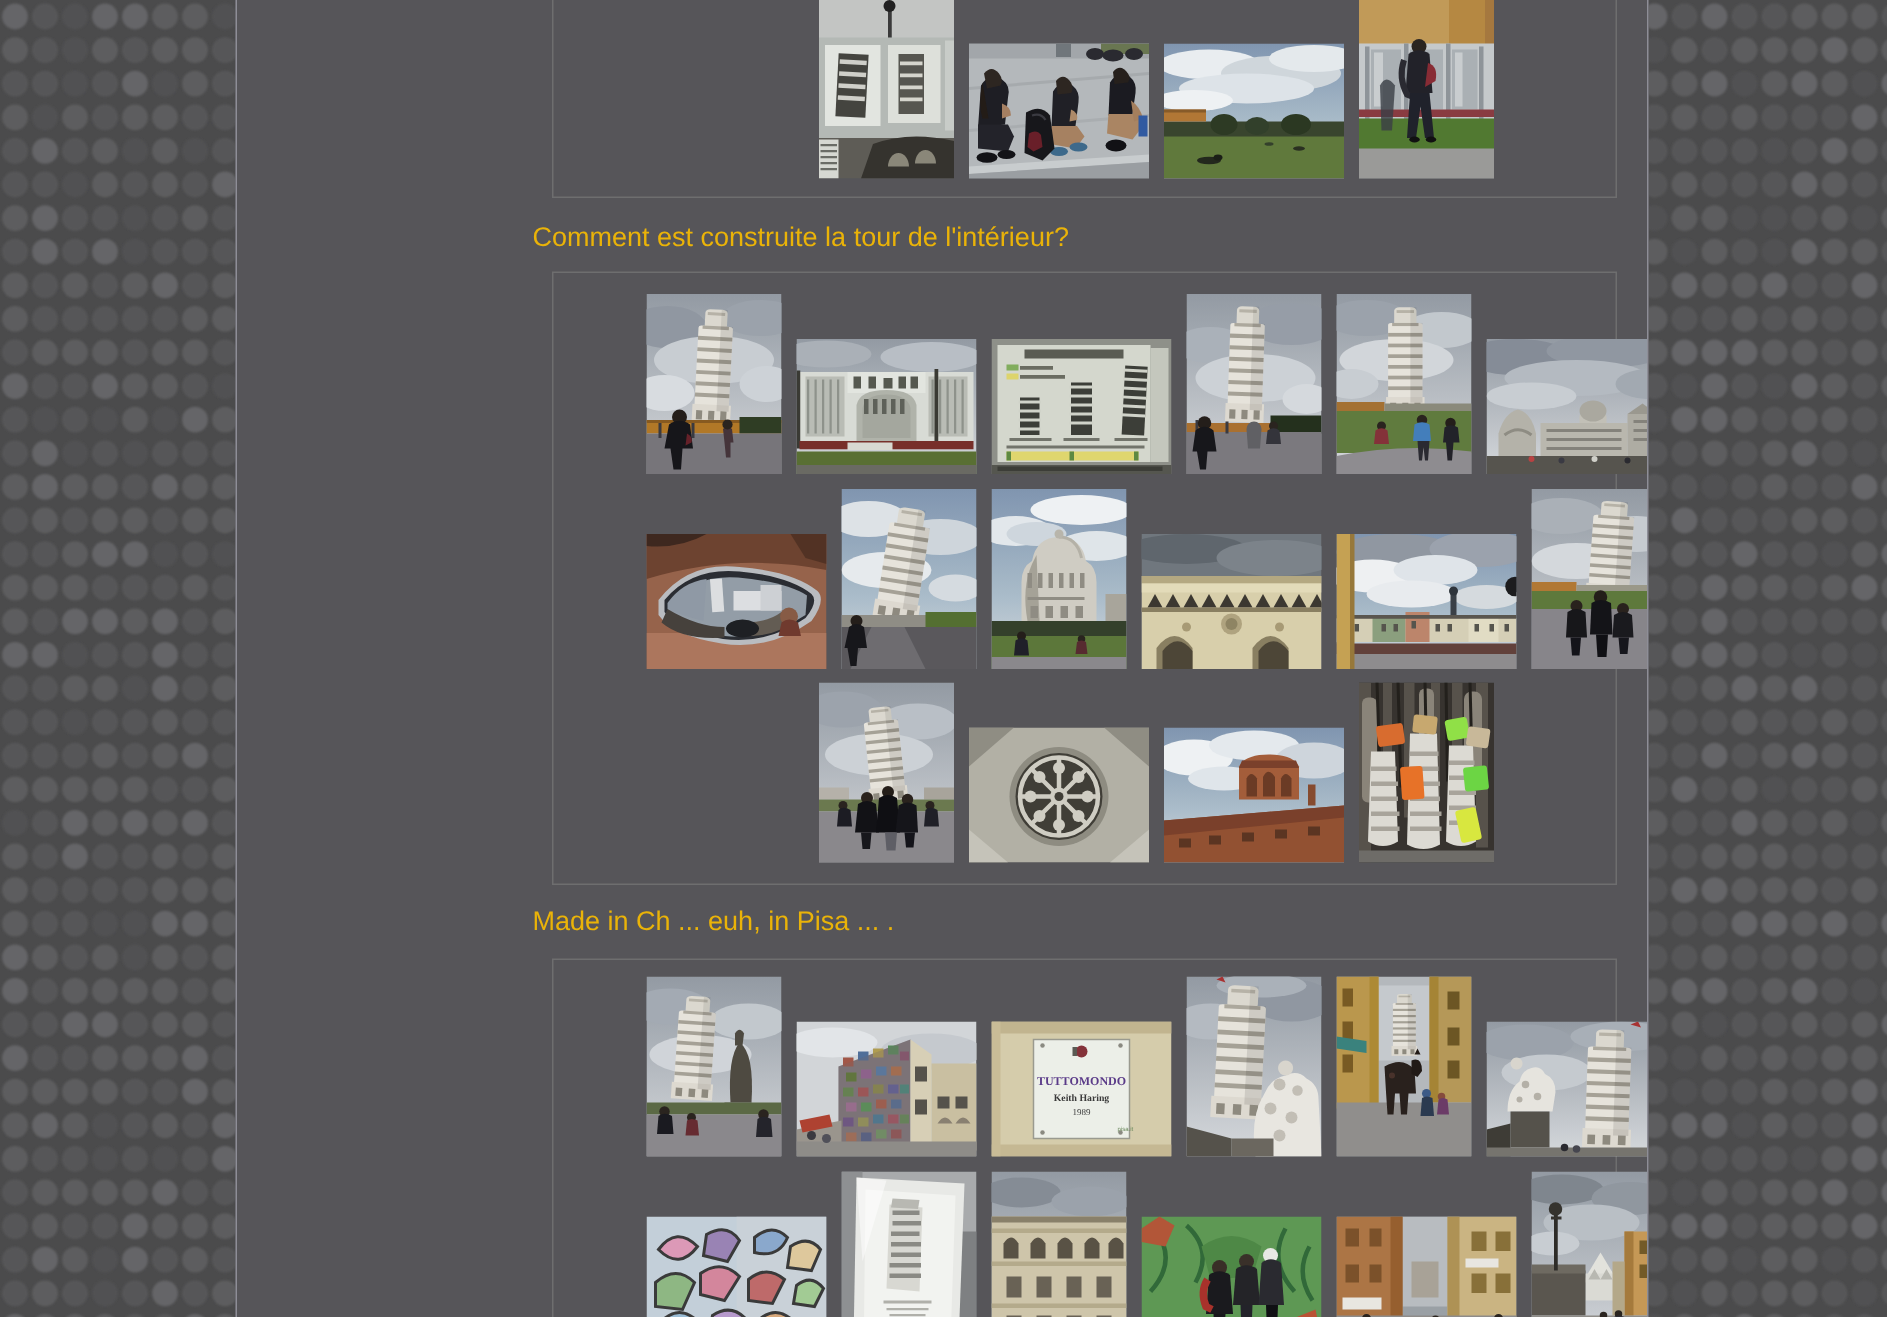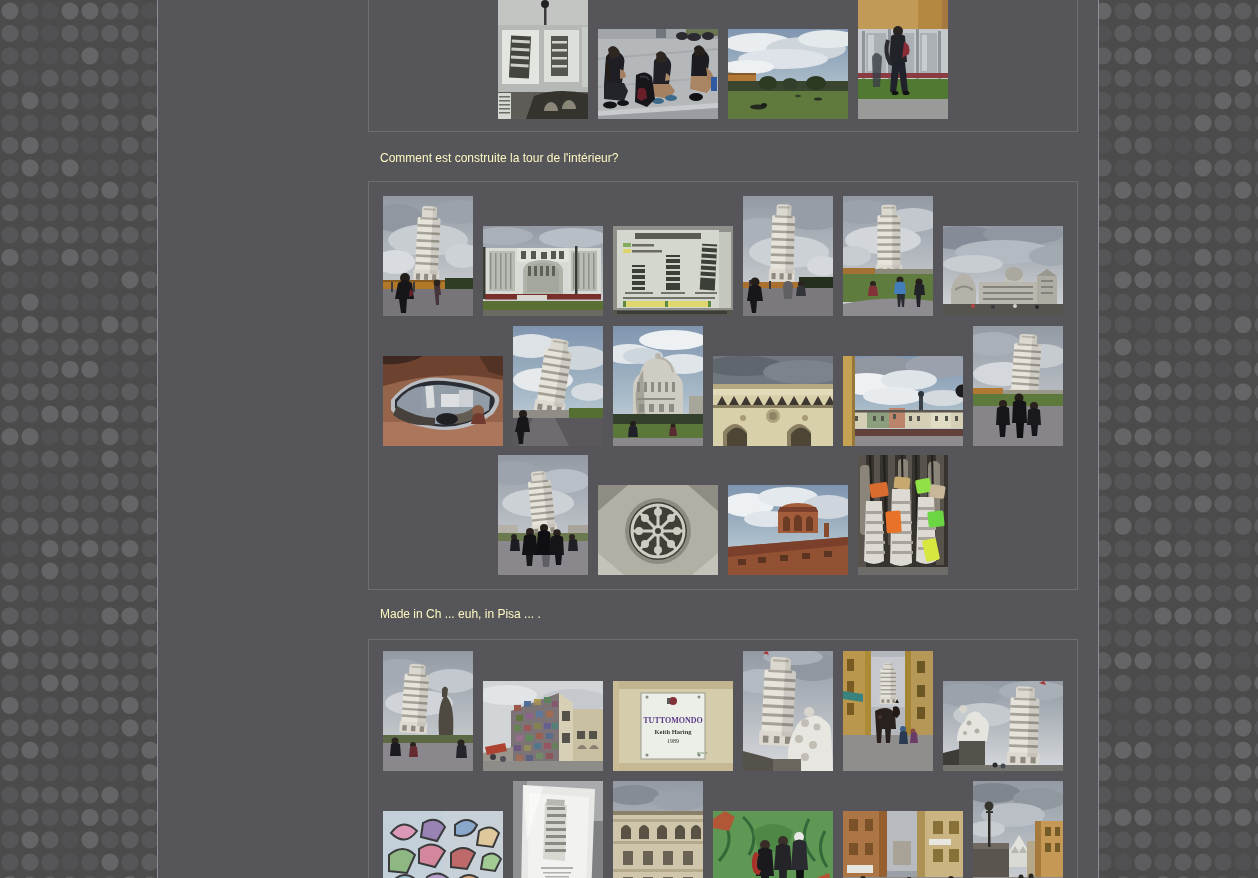--- a/index.html
+++ b/index.html
@@ -11,23 +11,23 @@
 #dotsL,#dotsR{position:absolute;top:0;height:878px;z-index:0;overflow:hidden;}
 #dotsL{left:0;width:157px;}
 #dotsR{left:1099px;width:159px;}
 #page{
   position:absolute;top:0;left:157px;width:940px;height:878px;
   background:#565559;
   border-left:1px solid #8e8e97;border-right:1px solid #8e8e97;
   z-index:1;overflow:hidden;
 }
 .gal{position:absolute;box-sizing:border-box;border:1px solid #6e6e6f;left:210px;width:710px;}
-.ph{position:absolute;}
+.ph{position:absolute;margin-left:48px;}
 .ph svg{display:block;filter:saturate(0.92);}
-.txt{position:absolute;left:222px;color:#fef9c3;font-size:12px;line-height:18px;white-space:nowrap;}
+.txt{position:absolute;left:197px;color:#eab308;font-size:18px;line-height:18px;white-space:nowrap;}
 </style>
 </head>
 <body>
 <svg width="0" height="0" style="position:absolute">
 <defs>
 <linearGradient id="skg" x1="0" y1="0" x2="0" y2="1">
   <stop offset="0" stop-color="#929aa4"></stop>
         <stop offset="0.55" stop-color="#b7bcc3"></stop>
         <stop offset="1" stop-color="#d6d9dc"></stop>
 </linearGradient>

